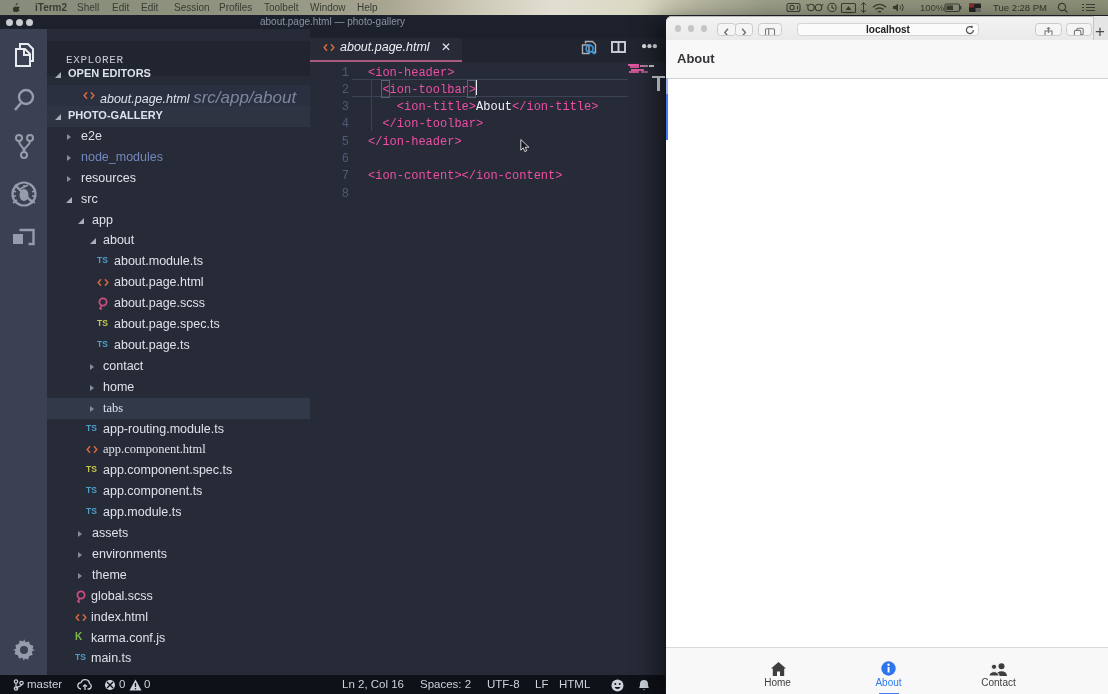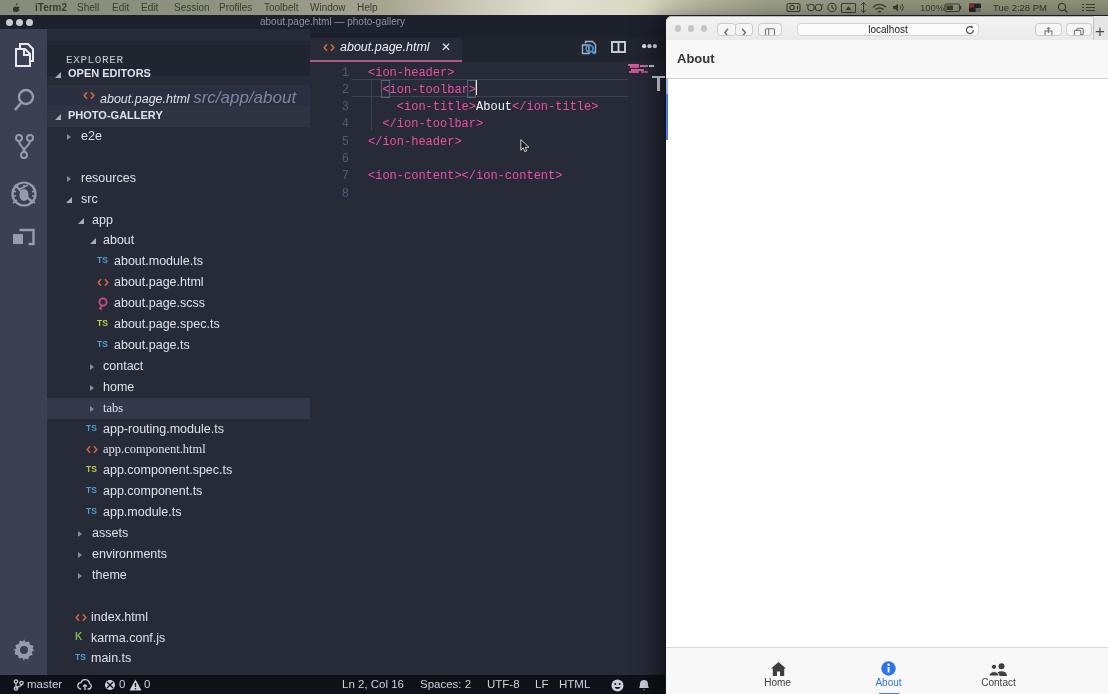--- a/index.html
+++ b/index.html
@@ -52,21 +52,21 @@
   #status span{position:absolute;top:3px;white-space:nowrap;}
 
   
   #safari{left:666px;top:16px;width:460px;height:678px;background:#fff;
      border-radius:6px 0 0 0;box-shadow:-10px 4px 24px rgba(0,0,0,.5);}
   #stoolbar{position:absolute;left:0;top:0;width:442px;height:24px;box-shadow:inset 0 1px 0 #bdbcba;
      background:linear-gradient(#f4f3f3,#ebeaea);border-bottom:1px solid #c9c7c7;border-radius:6px 0 0 0;}
   .stl{position:absolute;top:9px;width:6.5px;height:6.5px;border-radius:50%;background:#c6c5c5;}
   .sbtn{position:absolute;top:6.5px;height:11px;border:1px solid #cbc9c9;border-radius:3.5px;background:#f6f5f5;overflow:hidden;}
   #surl{position:absolute;left:131px;top:6.5px;width:180px;height:11px;border:1px solid #d5d3d3;border-radius:3.5px;
-     background:#fcfbfb;text-align:center;font-size:10px;font-weight:normal;color:#222;line-height:11px;}
+     background:#fcfbfb;text-align:center;font-size:10px;font-weight:bold;color:#222;line-height:11px;}
   #sheader{position:absolute;left:0;top:24px;width:442px;height:38px;background:#f8f8f9;border-bottom:1px solid #d2d2d4;}
   #sheader span{position:absolute;left:11px;top:11px;font-size:13px;font-weight:bold;color:#343539;}
   #scontent{position:absolute;left:0;top:63px;width:442px;height:568px;background:#fff;}
   #stabbar{position:absolute;left:0;top:631px;width:442px;height:47px;background:#f8f8f8;border-top:1px solid #d9d9d9;}
   .tabitem{position:absolute;top:0;width:111px;height:47px;text-align:center;font-size:10px;color:#3f4042;}
   .tabitem .lab{position:absolute;left:0;right:0;top:29px;}
 </style>
 </head>
 <body>
   <div class="abs" id="menubar">
@@ -172,20 +172,24 @@
       </div>
       <div class="srow" style="top:77px;background:#2f3442;">
         <i class="tw-e" style="left:8px;"></i>
         <span class="lbl hdr" style="left:21px;">PHOTO-GALLERY</span>
       </div>
 
       <div class="srow" style="top:97px;">
         <i class="tw-c" style="left:20px;"></i>
         <span class="lbl" style="left:34px;">e2e</span>
       </div>
+      <div class="srow" style="top:118px;">
+        <i class="tw-c" style="left:20px;"></i>
+        <span class="lbl" style="left:34px;color:#7487bd;">node_modules</span>
+      </div>
       <div class="srow" style="top:139px;">
         <i class="tw-c" style="left:20px;"></i>
         <span class="lbl" style="left:34px;">resources</span>
       </div>
       <div class="srow" style="top:160px;">
         <i class="tw-e" style="left:19px;"></i>
         <span class="lbl" style="left:34px;">src</span>
       </div>
       <div class="srow" style="top:181px;">
         <i class="tw-e" style="left:31px;"></i>
@@ -258,20 +262,27 @@
         <i class="tw-c" style="left:31px;"></i>
         <span class="lbl" style="left:45px;">assets</span>
       </div>
       <div class="srow" style="top:515px;">
         <i class="tw-c" style="left:31px;"></i>
         <span class="lbl" style="left:45px;">environments</span>
       </div>
       <div class="srow" style="top:536px;">
         <i class="tw-c" style="left:31px;"></i>
         <span class="lbl" style="left:45px;">theme</span>
+      </div>
+      <div class="srow" style="top:557px;">
+        <svg class="abs" style="left:28px;top:4px;" width="11" height="14" viewBox="0 0 11 14">
+          <circle cx="6" cy="5" r="3.6" fill="none" stroke="#cc4d7f" stroke-width="1.8"></circle>
+          <path d="M4.5 8.2 L3.2 12.2 M2.2 10.8l2.6 1.8" stroke="#cc4d7f" stroke-width="1.6" fill="none"></path>
+        </svg>
+        <span class="lbl" style="left:44px;">global.scss</span>
       </div>
       <div class="srow" style="top:578px;">
         <svg class="abs" style="left:28px;top:6px;" width="12" height="9" viewBox="0 0 12 9">
           <path d="M4 1.2L1.2 4.5L4 7.8M8 1.2L10.8 4.5L8 7.8" fill="none" stroke="#d6683c" stroke-width="1.5"></path>
         </svg>
         <span class="lbl" style="left:44px;">index.html</span>
       </div>
       <div class="srow" style="top:599px;">
         <span class="ficon" style="left:28px;color:#7cb94d;font-size:10px;top:3px;">K</span>
         <span class="lbl" style="left:44px;">karma.conf.js</span>

